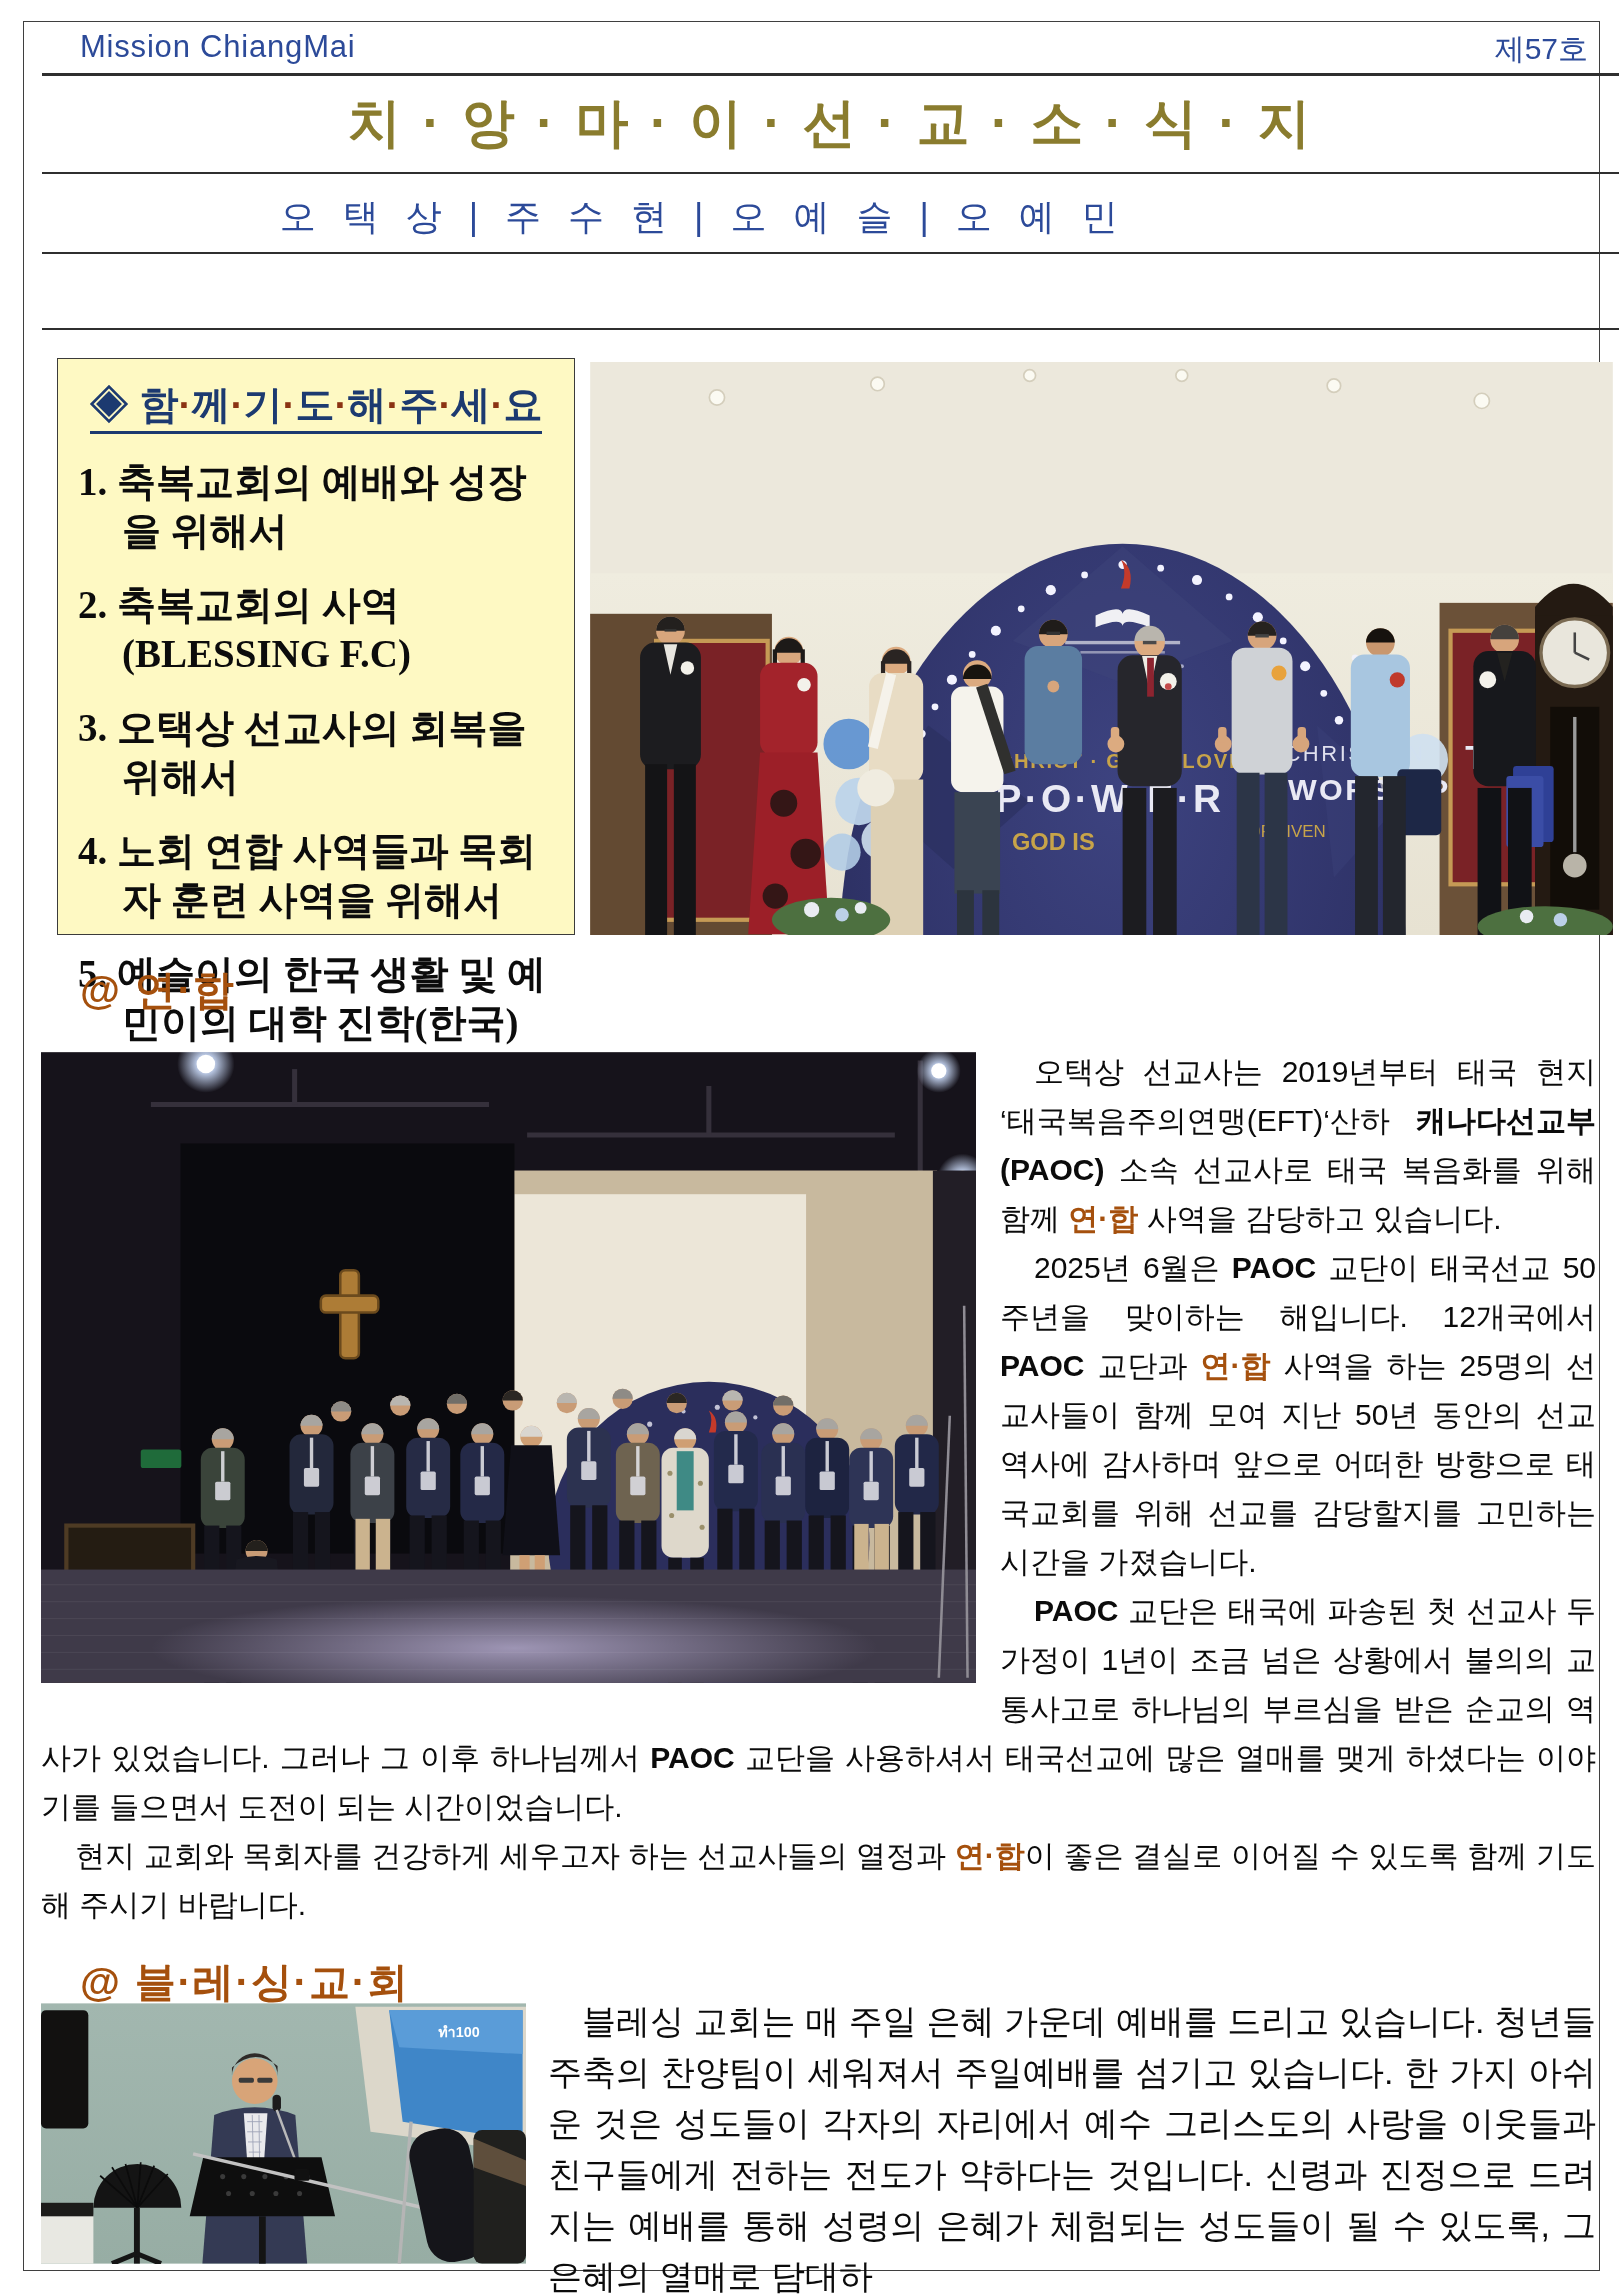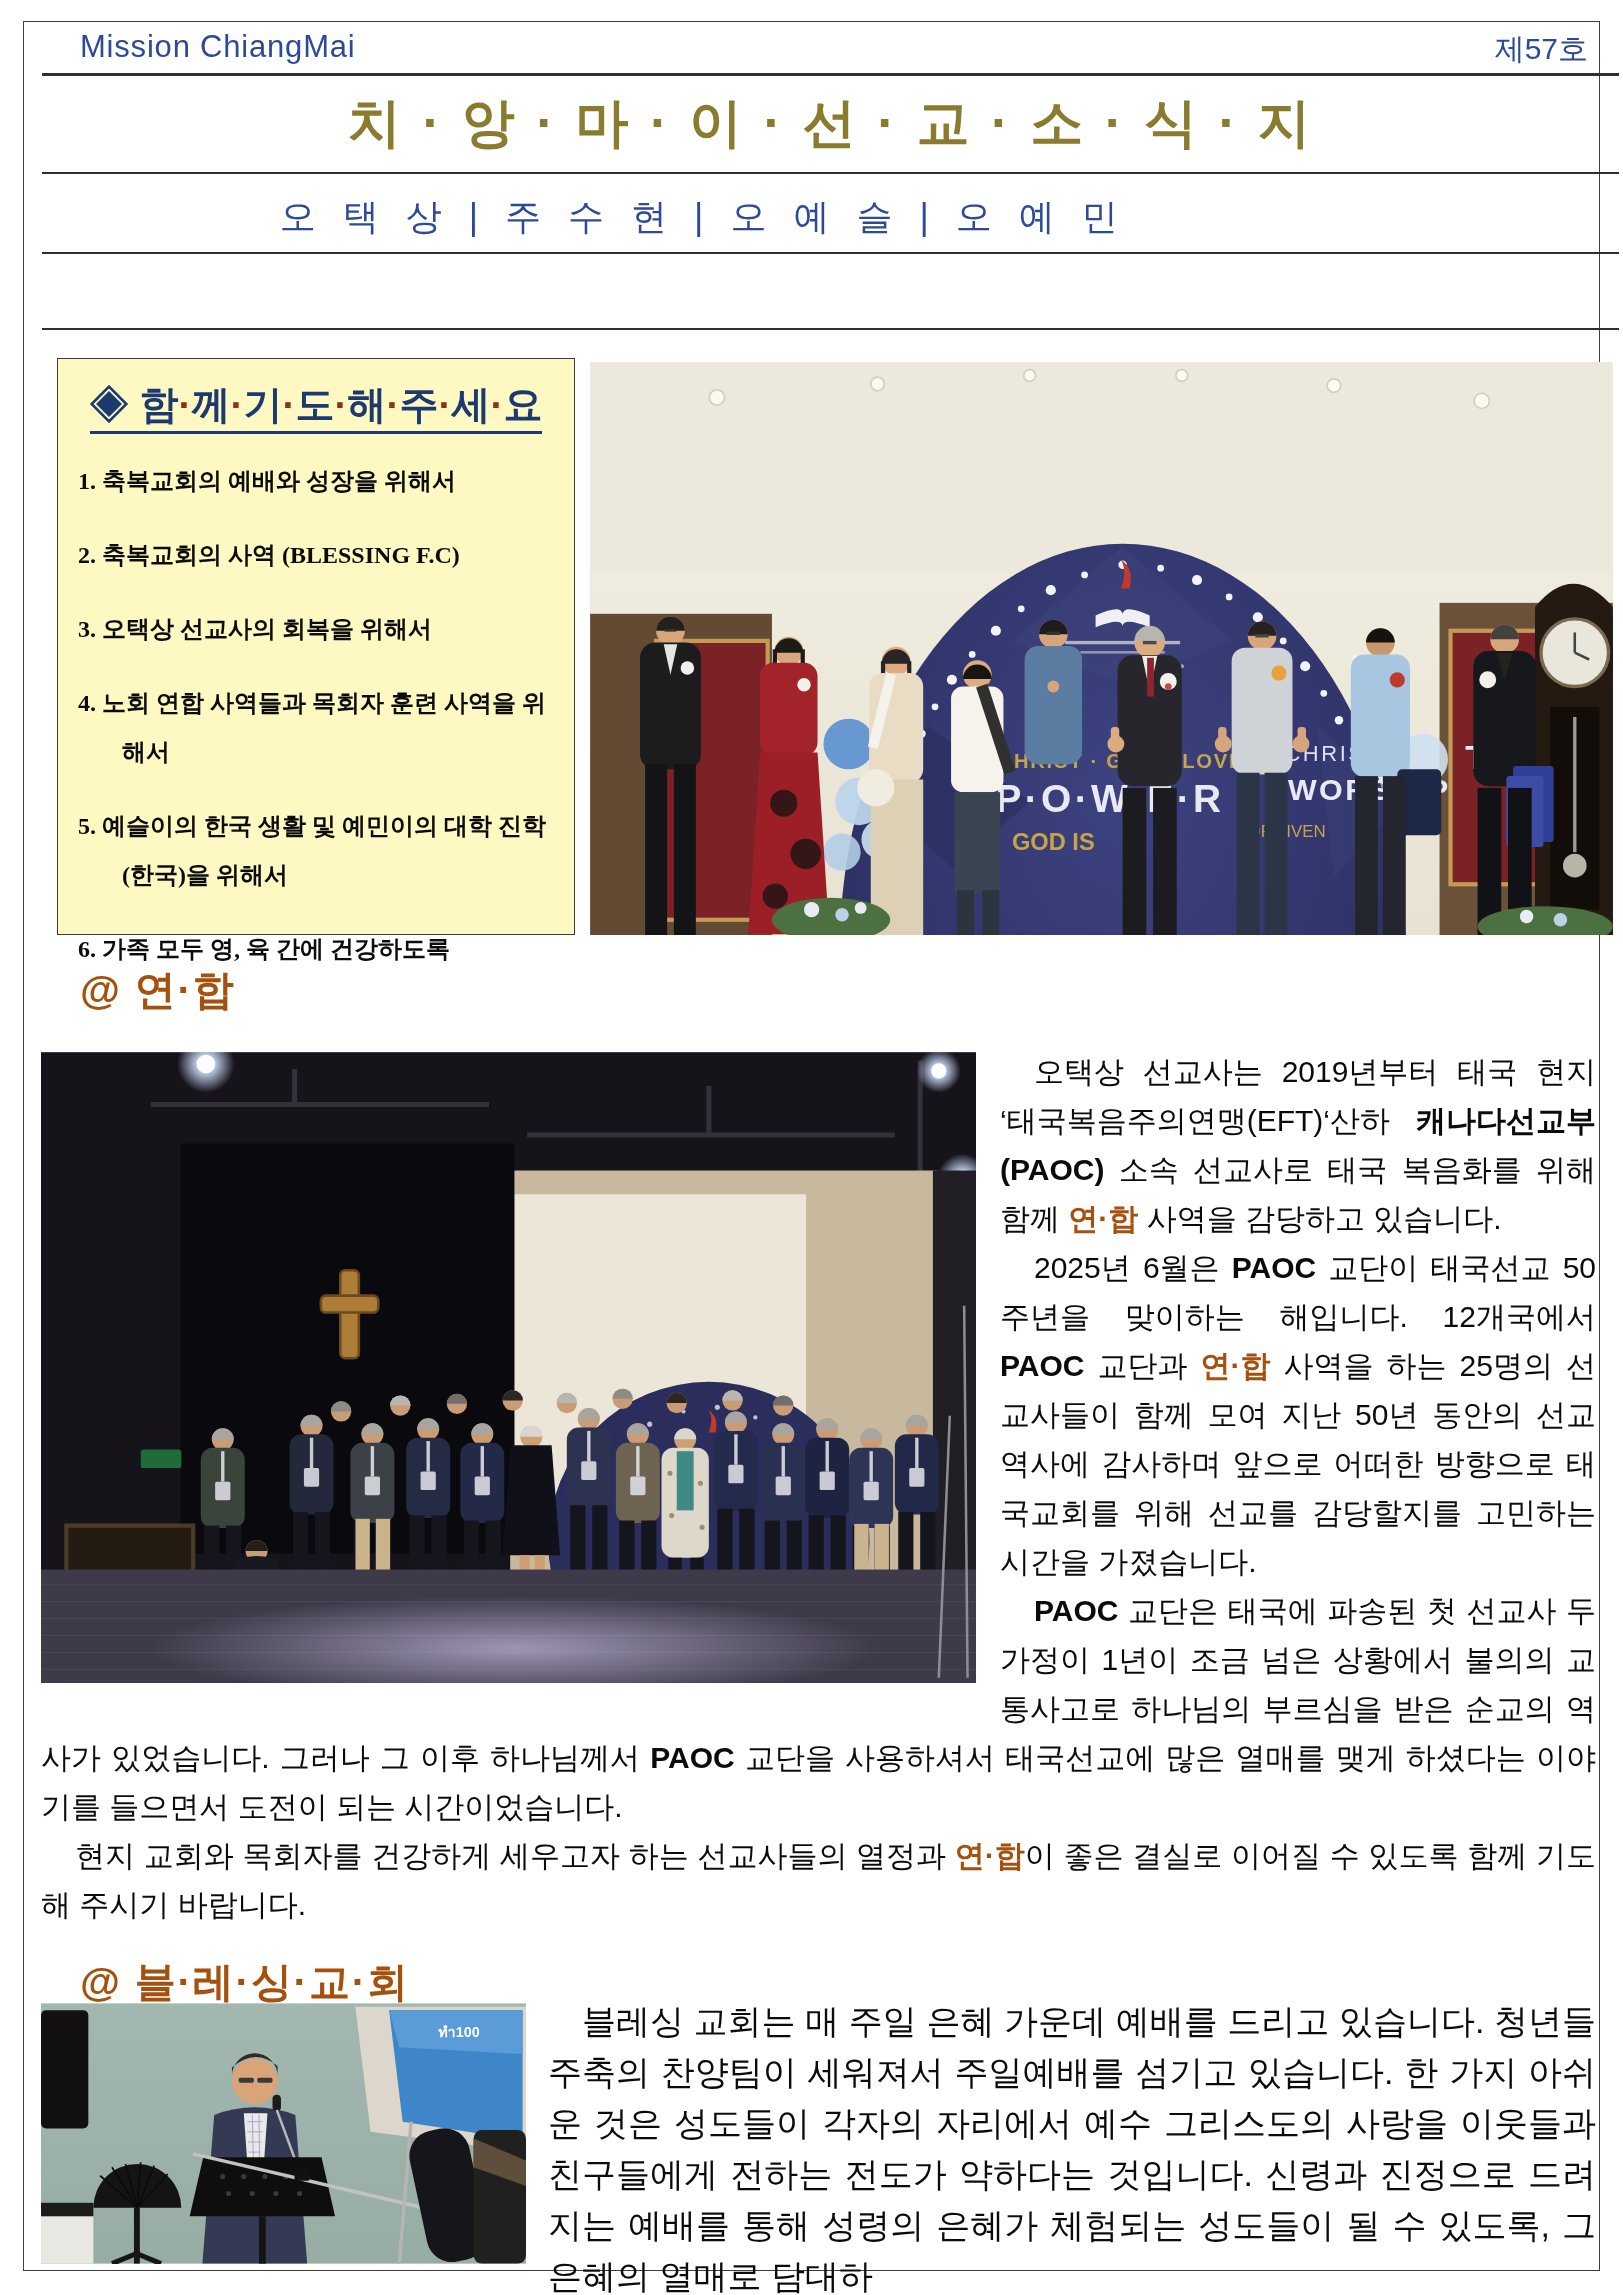--- a/index.html
+++ b/index.html
@@ -15,21 +15,21 @@
   .rule.thin{height:1.7px;}
   .masthead-title{left:0;top:88px;width:1624px;text-align:center;font-size:53px;font-weight:bold;color:#8a7c2e;letter-spacing:3.4px;}
   .names{left:0;top:193px;width:1368px;text-align:center;font-size:36px;color:#2c4a99;letter-spacing:8.5px;}
   .address{left:0;top:269px;width:1624px;text-align:center;font-size:30px;color:#111;}
 
   
   .prayer-box{left:38px;top:358px;width:518px;height:577px;background:#fef9c3;border:1.7px solid #3b3b3b;box-sizing:border-box;padding:18.6px 20px 0 20px;}
   .prayer-title{text-align:center;font-size:39px;font-weight:bold;color:#1c3a70;margin-bottom:25px;}
   .prayer-title .inner{border-bottom:3.4px solid #1c3a70;padding-bottom:5px;}
   .prayer-title .dot{color:#8b3312;}
-  .prayer-item{font-family:"Liberation Serif",serif;font-size:24px;font-weight:bold;color:#0c0c0c;line-height:49px;margin-bottom:25px;padding-left:44px;text-indent:-44px;}
+  .prayer-item{font-family:"Liberation Serif",serif;font-size:39px;font-weight:bold;color:#0c0c0c;line-height:49px;margin-bottom:25px;padding-left:44px;text-indent:-44px;}
 
   
   .sec-heading{font-size:41px;font-weight:bold;color:#a5500d;letter-spacing:1.7px;}
   .h-union{left:61px;top:963px;}
   .h-blessing{left:61px;top:1955px;}
 
   
   .flow{position:absolute;text-align:justify;color:#0b0b0b;}
   .flow p{margin:0;text-indent:34px;}
   .union-flow{left:41px;top:1047px;width:1555px;font-size:30px;line-height:49px;}

